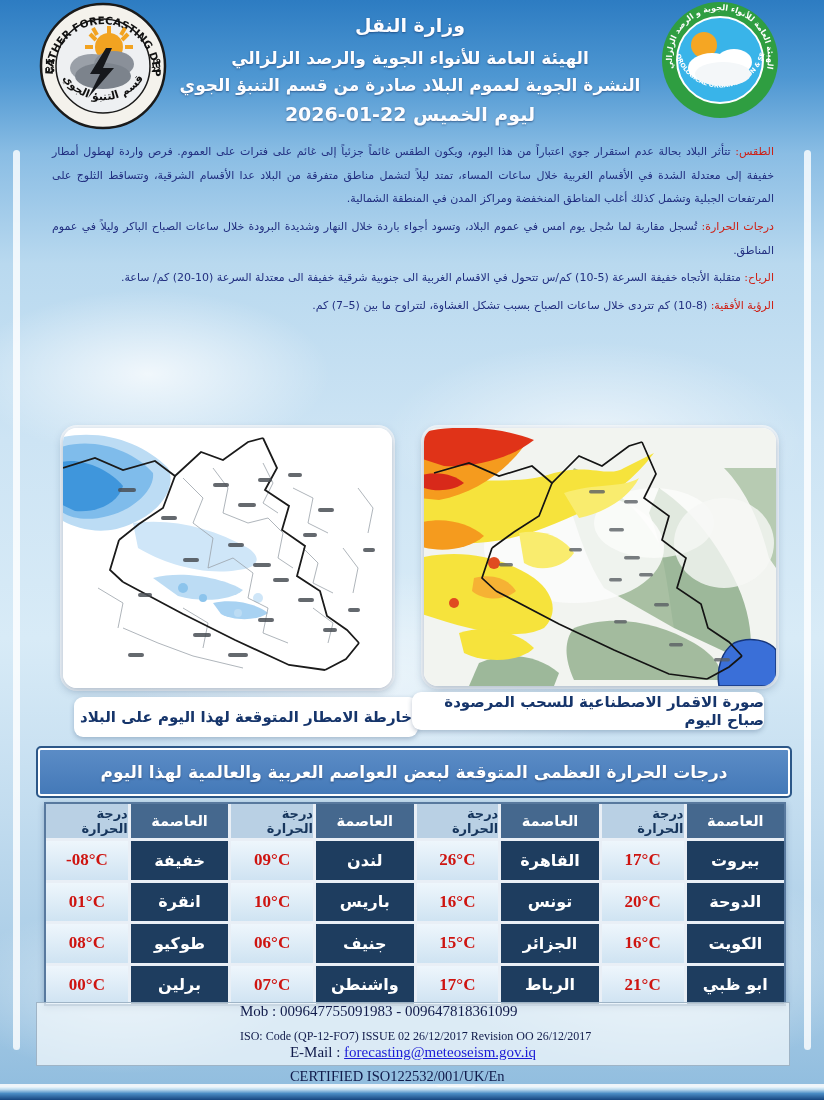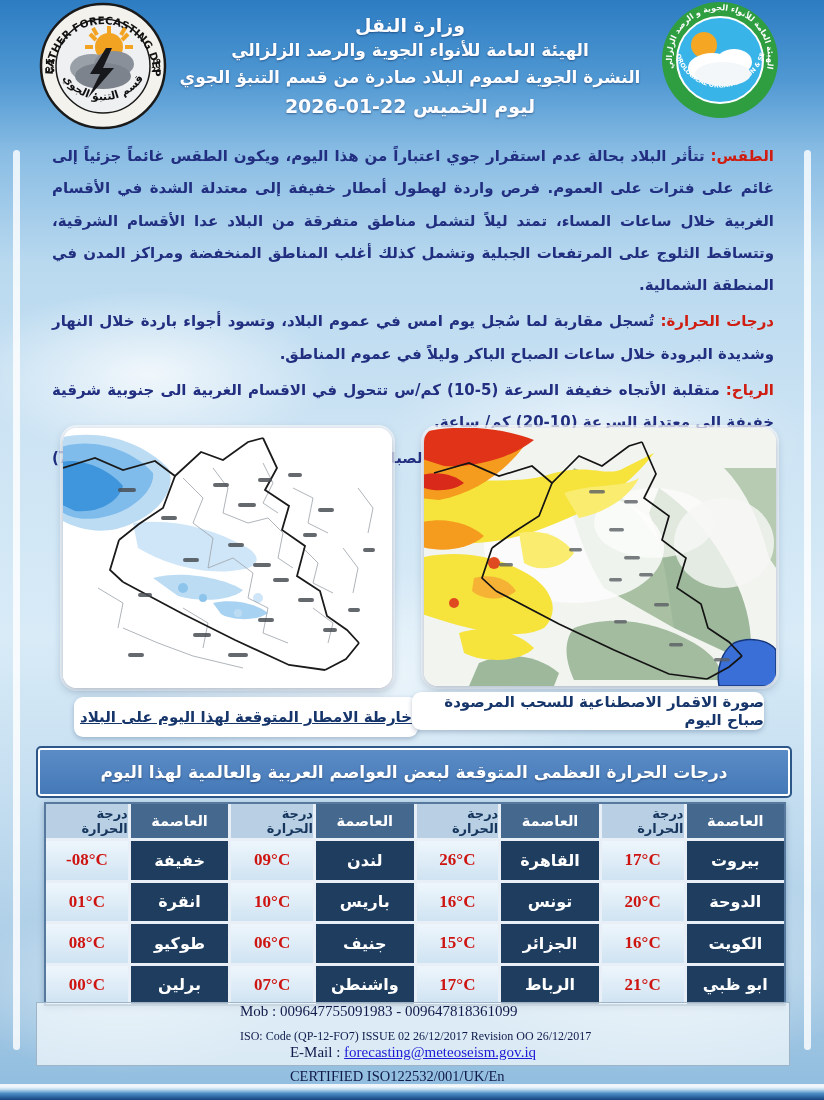--- a/index.html
+++ b/index.html
@@ -14,35 +14,35 @@
       linear-gradient(180deg,#2d7cc2 0%,#4e97d2 7%,#8abde4 14%,#b9d9ef 24%,#cde4f4 40%,#d8ebf7 58%,#c2dcef 74%,#a9cce6 88%,#8fbcde 100%);}
   .side-strip{position:absolute;top:150px;bottom:50px;width:7px;background:rgba(255,255,255,.8);border-radius:6px;}
   .side-strip.left{left:13px;} .side-strip.right{right:13px;}
 
   
   .hdr{position:absolute;left:0;top:0;width:824px;height:136px;}
   .logo-left{position:absolute;left:30px;top:2px;}
   .logo-right{position:absolute;left:650px;top:0px;}
   .title-block{position:absolute;left:150px;top:12px;width:520px;text-align:center;direction:rtl;color:#fdfdff;font-weight:700;text-shadow:0 1px 2px rgba(15,40,90,.55);}
   .title-block .l1{font-size:19px;margin:2px 0 4px;}
-  .title-block .l2{font-size:17px;margin:4px 0 7px;}
+  .title-block .l2{font-size:17px;margin:12px 0 7px;}
   .title-block .l3{font-size:17px;margin:0 0 8px;}
   .title-block .l4{font-size:19px;margin:0;}
 
   
-  .bulletin{position:absolute;left:52px;top:140px;width:722px;direction:rtl;text-align:justify;color:#222f80;font-weight:700;font-size:15px;line-height:2.15;}
+  .bulletin{position:absolute;left:52px;top:140px;width:722px;direction:rtl;text-align:justify;color:#222f80;font-weight:400;font-size:11px;line-height:2.15;}
   .bulletin p{margin:0 0 4px;}
   .sec-label{color:#cf1d12;}
 
   
   .map-panel{position:absolute;border-radius:14px;box-shadow:0 3px 10px rgba(30,60,100,.35), 0 0 0 3px rgba(255,255,255,.75);overflow:hidden;background:#fff;}
   .map-left{left:63px;top:428px;width:329px;height:260px;}
   .map-right{left:424px;top:428px;width:352px;height:258px;}
   .caption{position:absolute;background:#ffffff;border-radius:9px;box-shadow:0 2px 5px rgba(40,70,110,.3);display:flex;align-items:center;justify-content:center;direction:rtl;color:#16356b;font-weight:700;font-size:15px;}
-  .cap-left{left:74px;top:697px;width:344px;height:40px;text-decoration:underline;}
+  .cap-left{left:74px;top:697px;width:344px;height:40px;}
   .cap-right{left:412px;top:692px;width:352px;height:38px;}
 
   
   .band{position:absolute;left:38px;top:748px;width:748px;height:44px;background:linear-gradient(180deg,#5b8cc6,#4479b8);
     border:2px solid #ffffff;outline:2px solid #2c5788;border-radius:3px;display:flex;align-items:center;justify-content:center;
     color:#fff;font-weight:700;font-size:17px;direction:rtl;text-shadow:0 1px 2px rgba(10,30,70,.5);}
 
   
   .temps{position:absolute;left:44px;top:802px;width:738px;direction:rtl;
     display:grid;grid-template-columns:repeat(4,1.12fr .94fr);grid-template-rows:34px repeat(4,38.5px);

